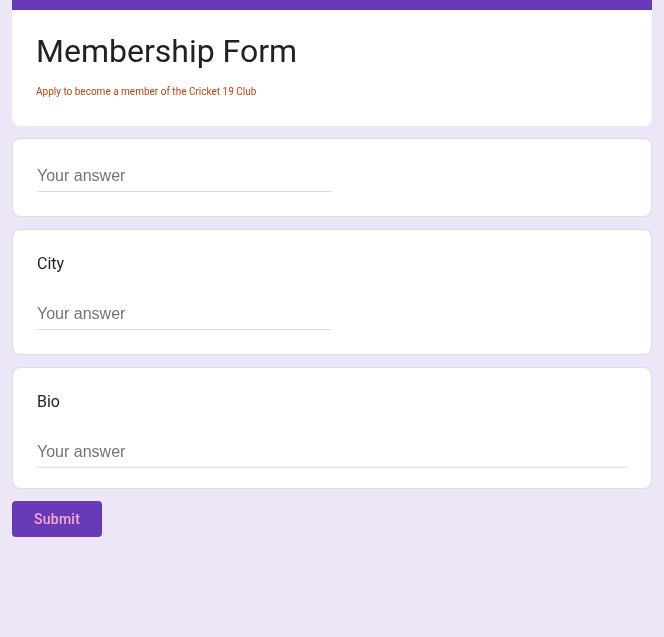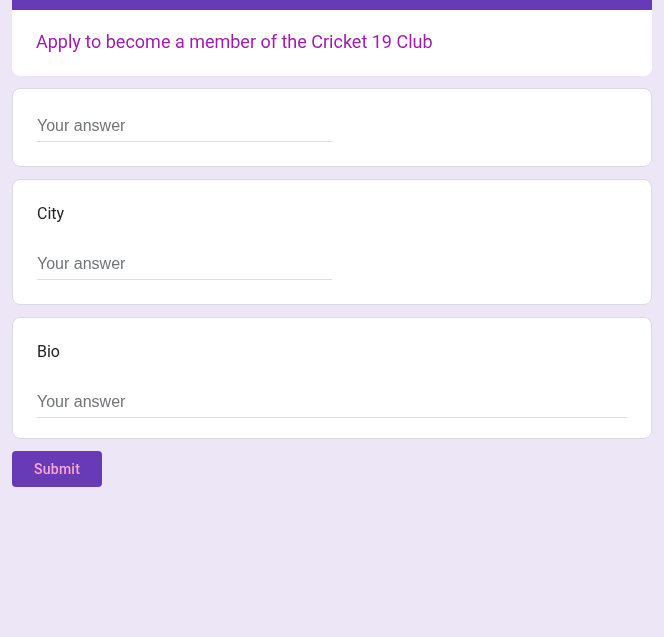--- a/index.html
+++ b/index.html
@@ -22,22 +22,22 @@
       margin-bottom: 12px;
     }
     .form-title {
       font-size: 32px;
       font-weight: 400;
       color: #202124;
       margin-bottom: 12px;
       letter-spacing: 0;
     }
     .form-description {
-      font-size: 18px;
-      color: #a21caf;
+      font-size: 10px;
+      color: #c2410c;
       line-height: 20px;
     }
     .question-card {
       background: #fff;
       border-radius: 8px;
       padding: 24px;
       margin-bottom: 12px;
       border: 1px solid #dadce0;
     }
     .question-label {
@@ -80,20 +80,21 @@
     }
     .bio-card .question-label {
     }
   </style>
 </head>
 <body>
 
 
 
 <div class="header-card">
+  <h1 class="form-title">Membership Form</h1>
   <p class="form-description">Apply to become a member of the Cricket 19 Club</p>
 </div>
 
 <div class="question-card">
   <input type="text" class="answer-input" placeholder="Your answer" style="">
 </div>
 
 <div class="question-card">
   <label class="question-label">City</label>
   <input type="text" class="answer-input" placeholder="Your answer" style="">

